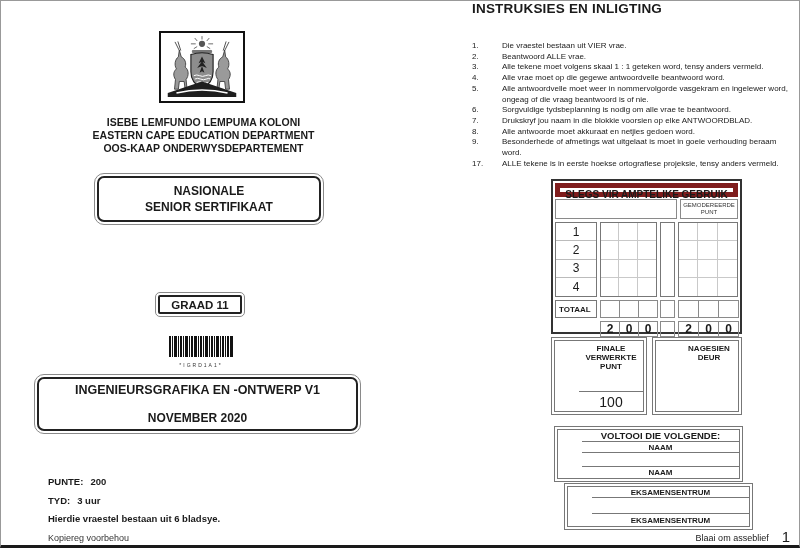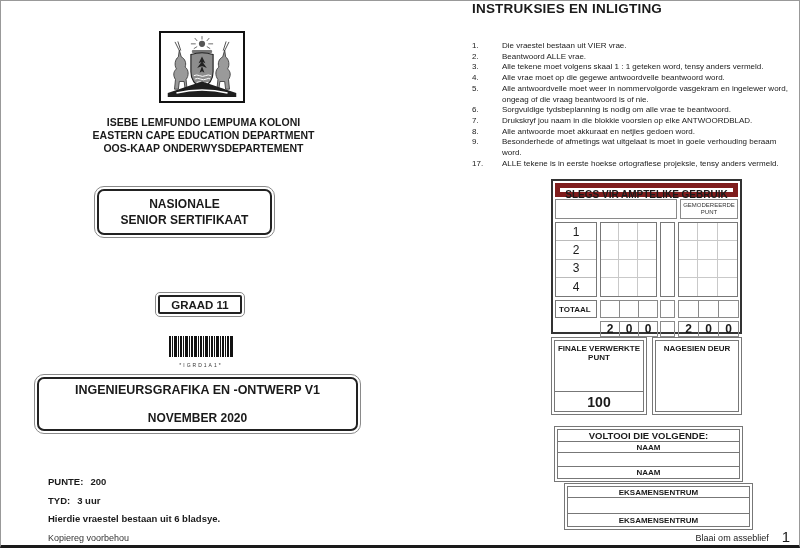--- a/index.html
+++ b/index.html
@@ -11,21 +11,21 @@
   }
   .abs { position:absolute; }
 
   
   .emblem-box { left:158px; top:30px; width:86px; height:72px; border:2px solid #111; background:#fff; }
   .dept { left:60px; top:115px; width:285px; font-size:10.5px; font-weight:bold; line-height:13px; text-align:center; }
 
   .round-wrap { border:1px solid #8a8a8a; border-radius:10px; padding:2px; background:#fff; }
   .round-inner { border:2px solid #222; border-radius:7px; width:100%; height:100%;
                  display:flex; flex-direction:column; align-items:center; justify-content:center; }
-  .nsc-box { left:93px; top:185px; width:181px; height:52px; }
+  .nsc-box { left:93px; top:172px; width:230px; height:52px; }
   .nsc-box .round-inner { font-size:12px; font-weight:bold; line-height:16px; }
 
   .grade-box { left:154px; top:291px; width:90px; height:25px; border-radius:5px; }
   .grade-box .round-inner { border-radius:2px; font-size:11.5px; font-weight:bold; }
 
   .barcode-wrap { left:163px; top:335px; width:74px; text-align:center; }
   .barcode-text { font-size:5px; letter-spacing:2px; color:#333; margin-top:1px; white-space:nowrap; }
 
   .title-box { left:33px; top:373px; width:327px; height:60px; }
   .title-box .round-inner { gap:14px; font-weight:bold; }
@@ -70,25 +70,25 @@
   .sv-total .nar, .sv-digits .nar { width:15px; border:1px solid #8a8a8a; }
   .sv-digits { display:flex; gap:3px; height:16px; margin-top:3px; }
   .sv-digits .spacer { width:42px; }
   .drow3 { display:flex; }
   .drow3.g1 { width:57px; } .drow3.g2 { flex:1; }
   .drow3 .c { flex:1; border:1px solid #8a8a8a; margin-right:-1px; font-size:12px; font-weight:bold;
               display:flex; align-items:center; justify-content:center; }
 
   
   .dbox { border:1px solid #777; padding:2px; background:#fff; }
-  .dbox-in { border:1px solid #777; width:100%; height:100%; display:flex; flex-direction:column; }
+  .dbox-in { border:1px solid #777; width:100%; height:100%; display:flex; flex-direction:column;padding-left:24px; }
   .final-box { left:550px; top:336px; width:96px; height:78px; }
   .check-box { left:651px; top:336px; width:90px; height:78px; }
   .small-cap { font-size:8px; font-weight:bold; text-align:center; padding-top:3px; line-height:9px; }
-  .final-val { margin-top:auto; height:20px; border-top:1px solid #777; font-size:14px; font-weight:bold;
+  .final-val { margin-top:auto; height:20px; border-top:1px solid #777; font-size:14px; font-weight:normal;
                display:flex; align-items:center; justify-content:center; }
 
   
   .voltooi1 { left:553px; top:425px; width:189px; height:56px; }
   .voltooi2 { left:563px; top:482px; width:189px; height:47px; }
   .vrow { border-bottom:1px solid #777; font-size:8px; font-weight:bold; text-align:center; display:flex; align-items:center; justify-content:center; }
   .vhead { height:12px; font-size:9.5px; }
   .vlabel { height:11px; }
   .vblank { flex:1; border-bottom:1px solid #777; }
   .vlast { border-bottom:none; flex:0 0 11px; }

